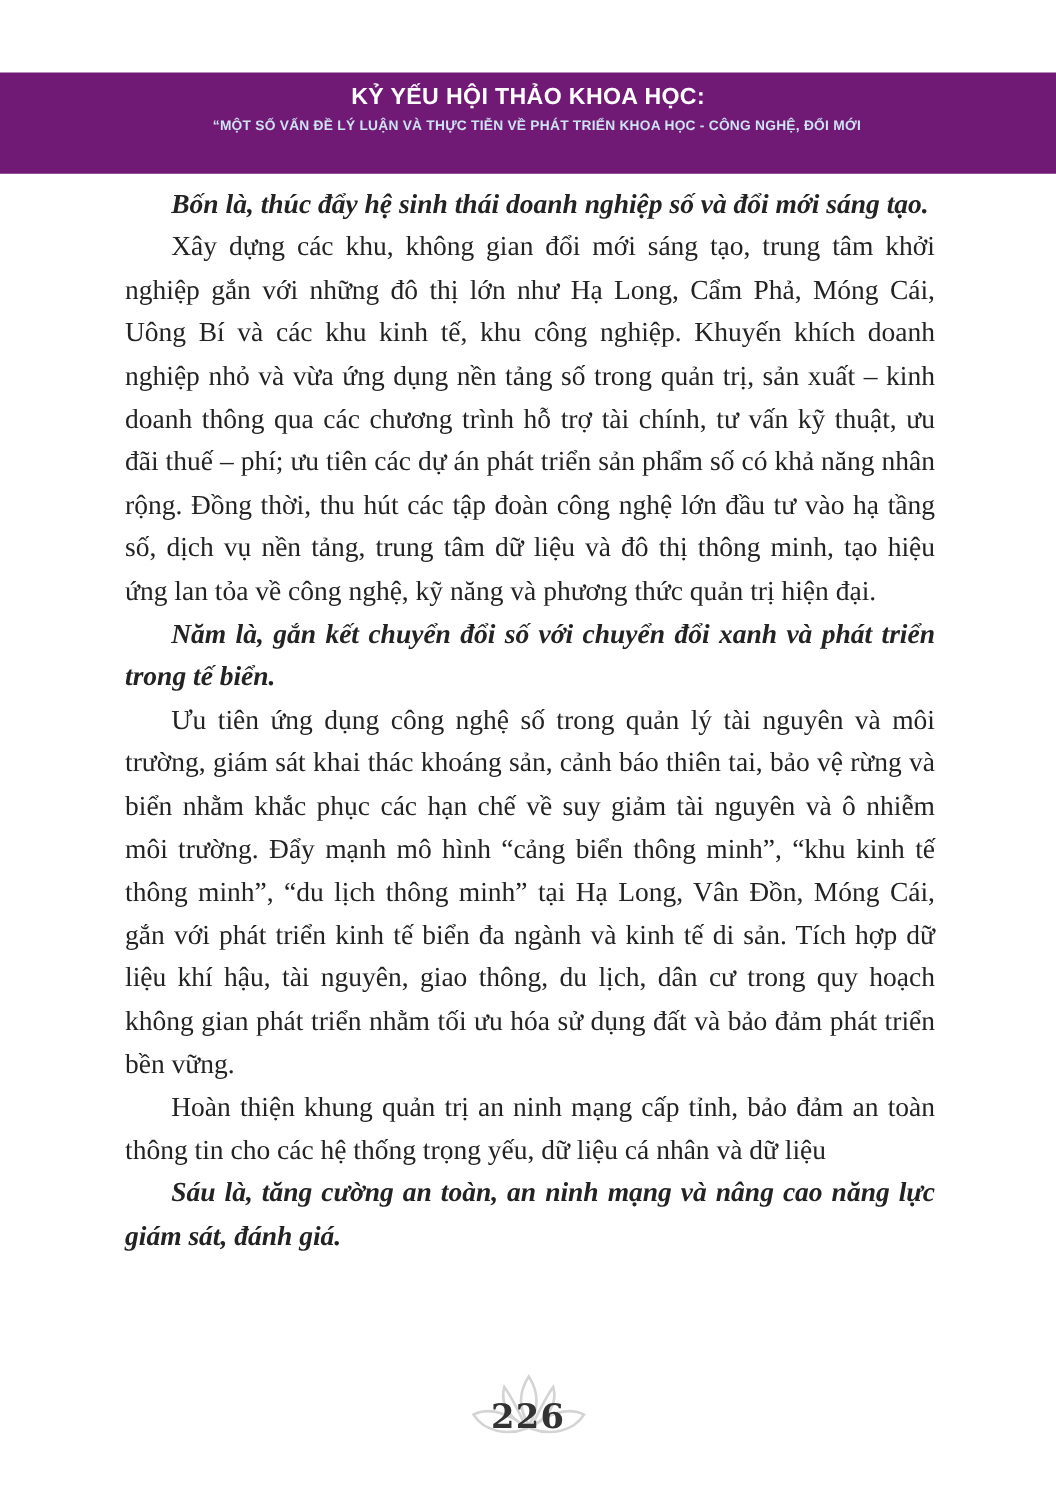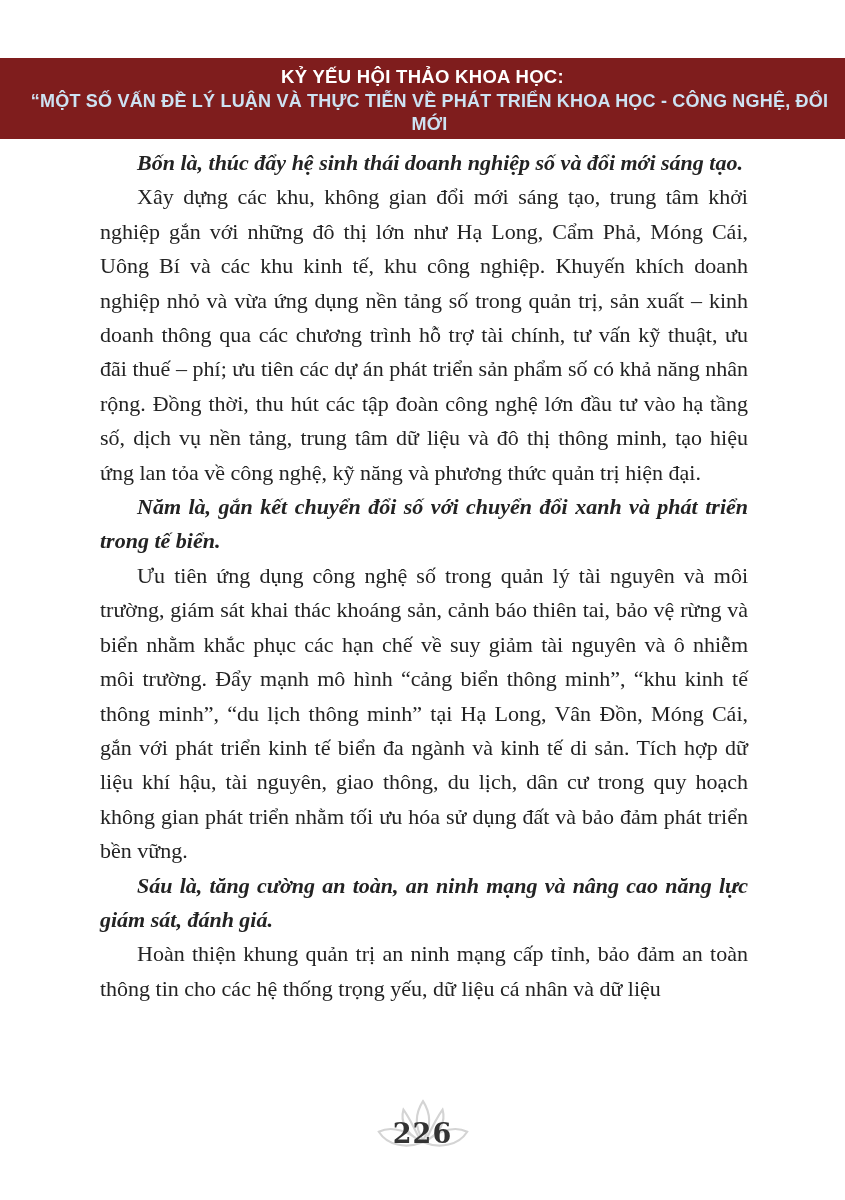--- a/index.html
+++ b/index.html
@@ -10,36 +10,36 @@
     background: #ffffff;
     overflow: hidden;
     font-family: "Liberation Serif", "DejaVu Serif", serif;
   }
 
   
   .band {
     position: absolute;
     left: 0; top: 58px;
     width: 845px; height: 81px;
-    background: #7f1d1d;
+    background: #701a75;
     text-align: center;
     font-family: "Liberation Sans", "DejaVu Sans", sans-serif;
     font-weight: 700;
     box-sizing: border-box;
     padding-top: 6px;
   }
   .band-line1 {
     color: #ffffff;
     font-size: 18.5px;
     line-height: 26px;
     letter-spacing: 0.3px;
   }
   .band-line2 {
     color: #cde2f2;
-    font-size: 18px;
+    font-size: 11px;
     line-height: 23px;
     letter-spacing: 0.2px;
     margin-left: 14px;
   }
 
   
   .body-text {
     position: absolute;
     left: 100px; top: 146px;
     width: 648px;
@@ -85,22 +85,22 @@
   <header class="band">
     <div class="band-line1">KỶ YẾU HỘI THẢO KHOA HỌC:</div>
     <div class="band-line2">“MỘT SỐ VẤN ĐỀ LÝ LUẬN VÀ THỰC TIỄN VỀ PHÁT TRIỂN KHOA HỌC - CÔNG NGHỆ, ĐỔI MỚI</div>
   </header>
 
   <main class="body-text">
     <p class="para heading">Bốn là, thúc đẩy hệ sinh thái doanh nghiệp số và đổi mới sáng tạo.</p>
     <p class="para">Xây dựng các khu, không gian đổi mới sáng tạo, trung tâm khởi nghiệp gắn với những đô thị lớn như Hạ Long, Cẩm Phả, Móng Cái, Uông Bí và các khu kinh tế, khu công nghiệp. Khuyến khích doanh nghiệp nhỏ và vừa ứng dụng nền tảng số trong quản trị, sản xuất – kinh doanh thông qua các chương trình hỗ trợ tài chính, tư vấn kỹ thuật, ưu đãi thuế – phí; ưu tiên các dự án phát triển sản phẩm số có khả năng nhân rộng. Đồng thời, thu hút các tập đoàn công nghệ lớn đầu tư vào hạ tầng số, dịch vụ nền tảng, trung tâm dữ liệu và đô thị thông minh, tạo hiệu ứng lan tỏa về công nghệ, kỹ năng và phương thức quản trị hiện đại.</p>
     <p class="para heading">Năm là, gắn kết chuyển đổi số với chuyển đổi xanh và phát triển trong tế biển.</p>
     <p class="para">Ưu tiên ứng dụng công nghệ số trong quản lý tài nguyên và môi trường, giám sát khai thác khoáng sản, cảnh báo thiên tai, bảo vệ rừng và biển nhằm khắc phục các hạn chế về suy giảm tài nguyên và ô nhiễm môi trường. Đẩy mạnh mô hình “cảng biển thông minh”, “khu kinh tế thông minh”, “du lịch thông minh” tại Hạ Long, Vân Đồn, Móng Cái, gắn với phát triển kinh tế biển đa ngành và kinh tế di sản. Tích hợp dữ liệu khí hậu, tài nguyên, giao thông, du lịch, dân cư trong quy hoạch không gian phát triển nhằm tối ưu hóa sử dụng đất và bảo đảm phát triển bền vững.</p>
+    <p class="para">Hoàn thiện khung quản trị an ninh mạng cấp tỉnh, bảo đảm an toàn thông tin cho các hệ thống trọng yếu, dữ liệu cá nhân và dữ liệu</p>
     <p class="para heading">Sáu là, tăng cường an toàn, an ninh mạng và nâng cao năng lực giám sát, đánh giá.</p>
-    <p class="para">Hoàn thiện khung quản trị an ninh mạng cấp tỉnh, bảo đảm an toàn thông tin cho các hệ thống trọng yếu, dữ liệu cá nhân và dữ liệu</p>
   </main>
 
   <footer class="footer-wrap">
     <svg class="lotus" width="120" height="68" viewBox="0 0 120 80" fill="none" xmlns="http://www.w3.org/2000/svg">
 
       <path d="M60 6 C51 20 50 36 60 52 C70 36 69 20 60 6 Z" stroke="#d4d4d4" stroke-width="2.5" fill="#ffffff"></path>
 
       <path d="M37 16 C33 30 40 44 57 53 C50 38 45 27 37 16 Z" stroke="#d4d4d4" stroke-width="2.5" fill="#ffffff"></path>
 
       <path d="M83 16 C87 30 80 44 63 53 C70 38 75 27 83 16 Z" stroke="#d4d4d4" stroke-width="2.5" fill="#ffffff"></path>

